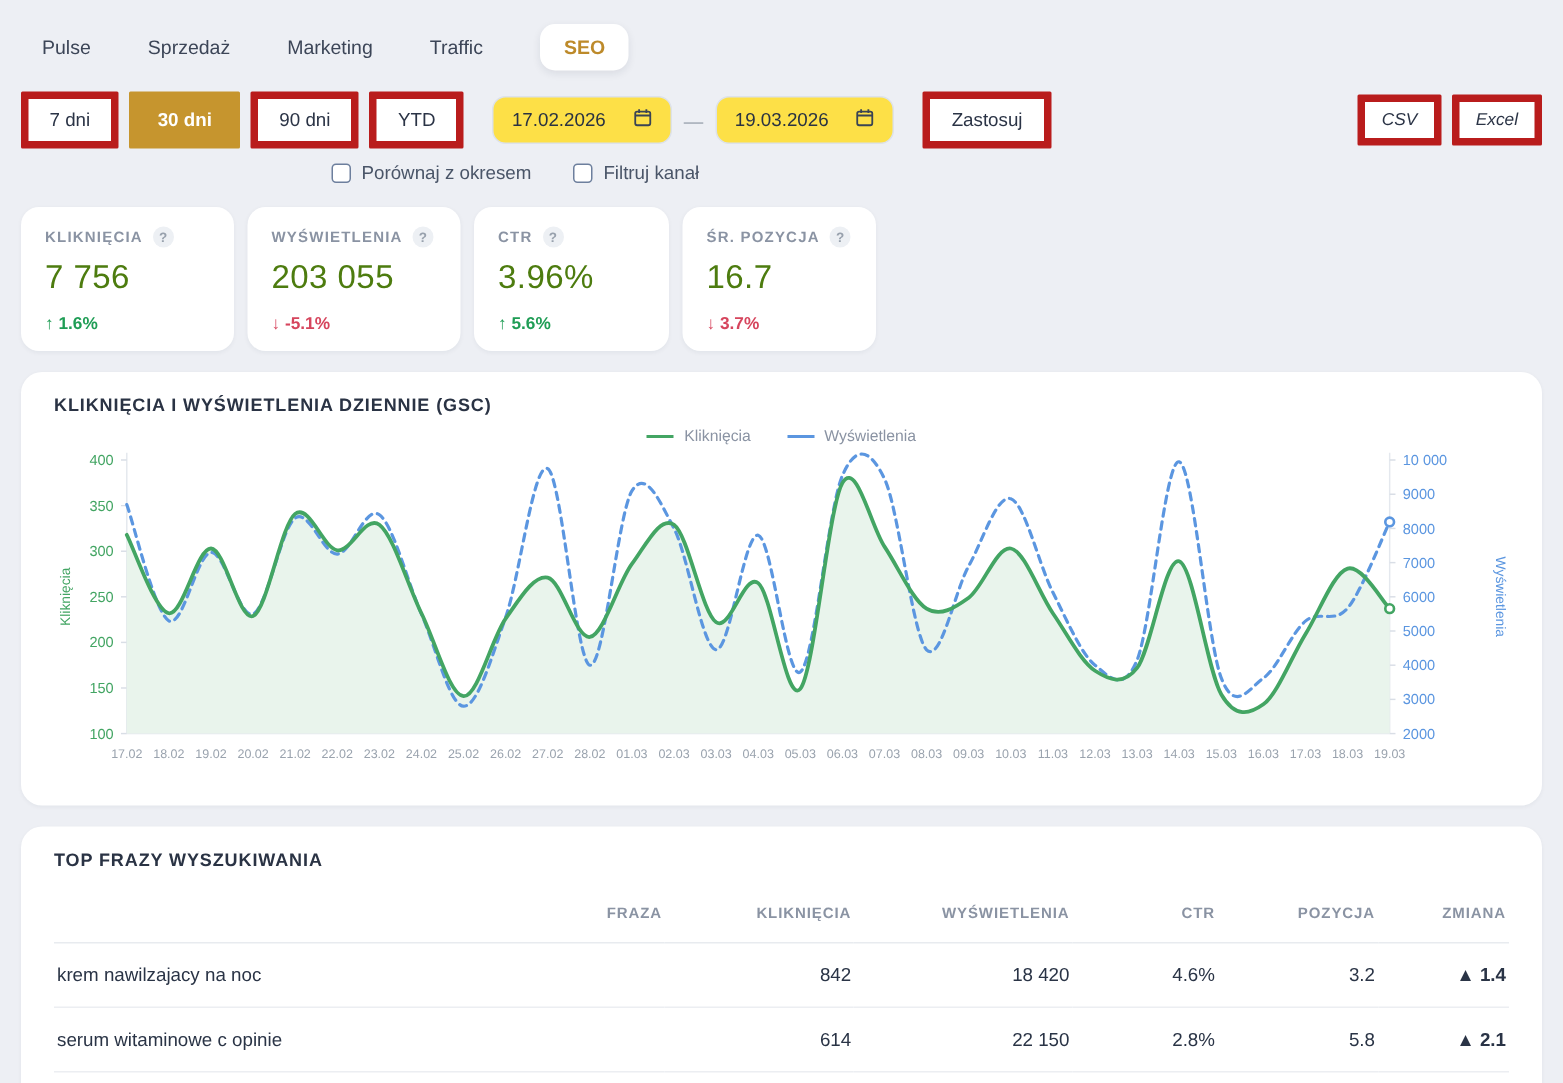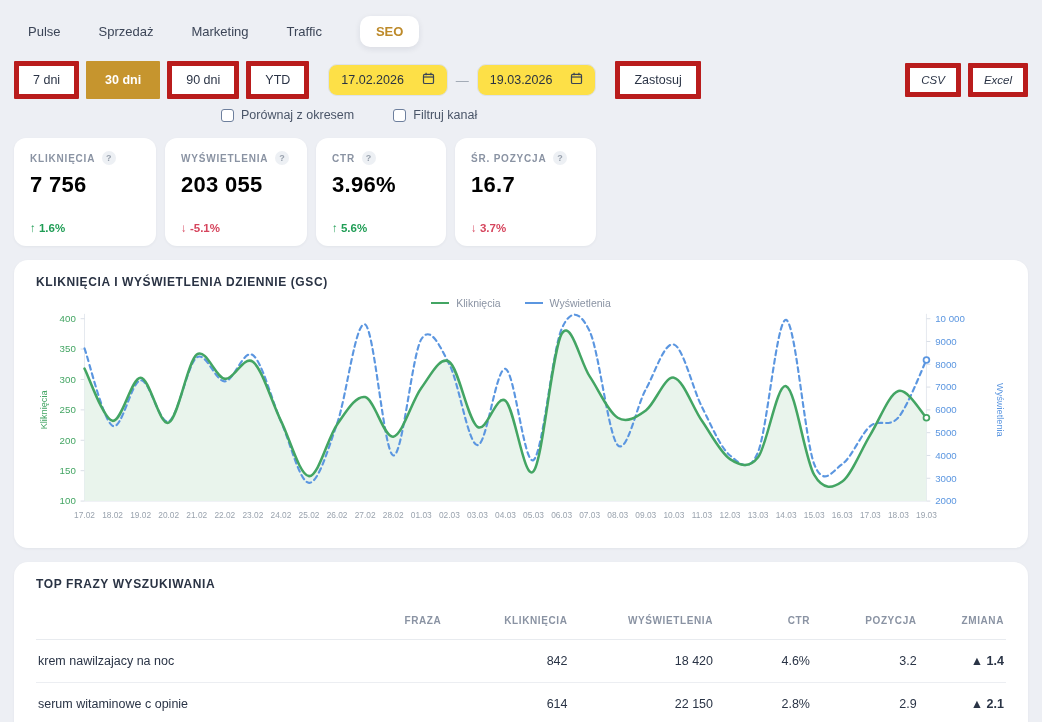--- a/index.html
+++ b/index.html
@@ -23,34 +23,34 @@
   .btn { background:#fff; border:5px solid #b91c1c; border-radius:1px; padding:7px 14px;
     font-size:12.5px; font-weight:500; color:#2b3446; cursor:pointer; white-space:nowrap; }
   .btn.gold { background:#c6952e; border-color:#c6952e; color:#fff; font-weight:600; }
   .btn.small { padding:6px 11px; font-size:11.5px;font-style:italic; }
   .date-input { display:flex; align-items:center; gap:18px; background:#fde047; border:1px solid #dde2ea;
     border-radius:9px; padding:7px 12px; font-size:12.5px; color:#2a3342; cursor:pointer; }
   .dash { color:#9aa2ae; font-size:13px; margin:0 1px; }
   .spacer { flex:1; }
 
   
-  .checkrow { display:flex; align-items:center; gap:39px; margin:9px 0 0 207px; }
+  .checkrow { display:flex; align-items:center; gap:28px; margin:9px 0 0 207px; }
   .check-item { display:flex; align-items:center; gap:7px; font-size:12.5px; color:#4a5568; }
   .checkbox { width:13px; height:13px; border:1.5px solid #6d7f9d; border-radius:3px; background:#fff; cursor:pointer; }
 
   
   .kpi-row { display:flex; gap:9px; margin-top:16px; }
   .kpi { background:#fff; border-radius:12px; padding:13px 16px 12px; width:142px;
     box-shadow:0 1px 3px rgba(20,30,60,.05); }
-  .kpi:nth-child(3){ width:130px; } .kpi:nth-child(4){ width:141px; }
+  .kpi:nth-child(3){ width:130px; } .kpi:nth-child(4){ width:129px; }
   .kpi-label { display:flex; align-items:center; gap:7px; font-size:10px; font-weight:700;
     letter-spacing:.8px; color:#8a93a3; }
   .help { width:14px; height:14px; border-radius:50%; background:#edf0f4; color:#98a1ad;
     font-size:9px; font-weight:700; display:flex; align-items:center; justify-content:center; cursor:pointer; }
-  .kpi-value { font-size:22px; font-weight:700; color:#000000; margin:7px 0 24px; letter-spacing:.3px; }
+  .kpi-value { font-size:22px; font-weight:400; color:#4d7c0f; margin:7px 0 12px; letter-spacing:.3px; }
   .kpi-delta { font-size:11.5px; font-weight:600; }
   .pos { color:#1f9d55; } .neg { color:#d6455d; }
 
   
   .card { background:#fff; border-radius:14px; margin-top:14px; padding:15px 22px 8px;
     box-shadow:0 1px 3px rgba(20,30,60,.05); }
   .section-title { font-size:12px; font-weight:700; letter-spacing:.6px; color:#2a3344; }
 
   
   .legend { display:flex; justify-content:center; gap:24px; margin:8px 0 0; }
@@ -294,21 +294,21 @@
           <td>18 420</td>
           <td>4.6%</td>
           <td>3.2</td>
           <td class="change"><span>▲</span> <span>1.4</span></td>
         </tr>
         <tr>
           <td>serum witaminowe c opinie</td>
           <td>614</td>
           <td>22 150</td>
           <td>2.8%</td>
-          <td>2.9</td>
+          <td>5.8</td>
           <td class="change"><span>▲</span> <span>2.1</span></td>
         </tr>
         <tr>
           <td>naturalny krem do twarzy</td>
           <td>528</td>
           <td>15 680</td>
           <td>3.4%</td>
           <td>4.1</td>
           <td class="change"><span>▼</span> <span>0.3</span></td>
         </tr>

